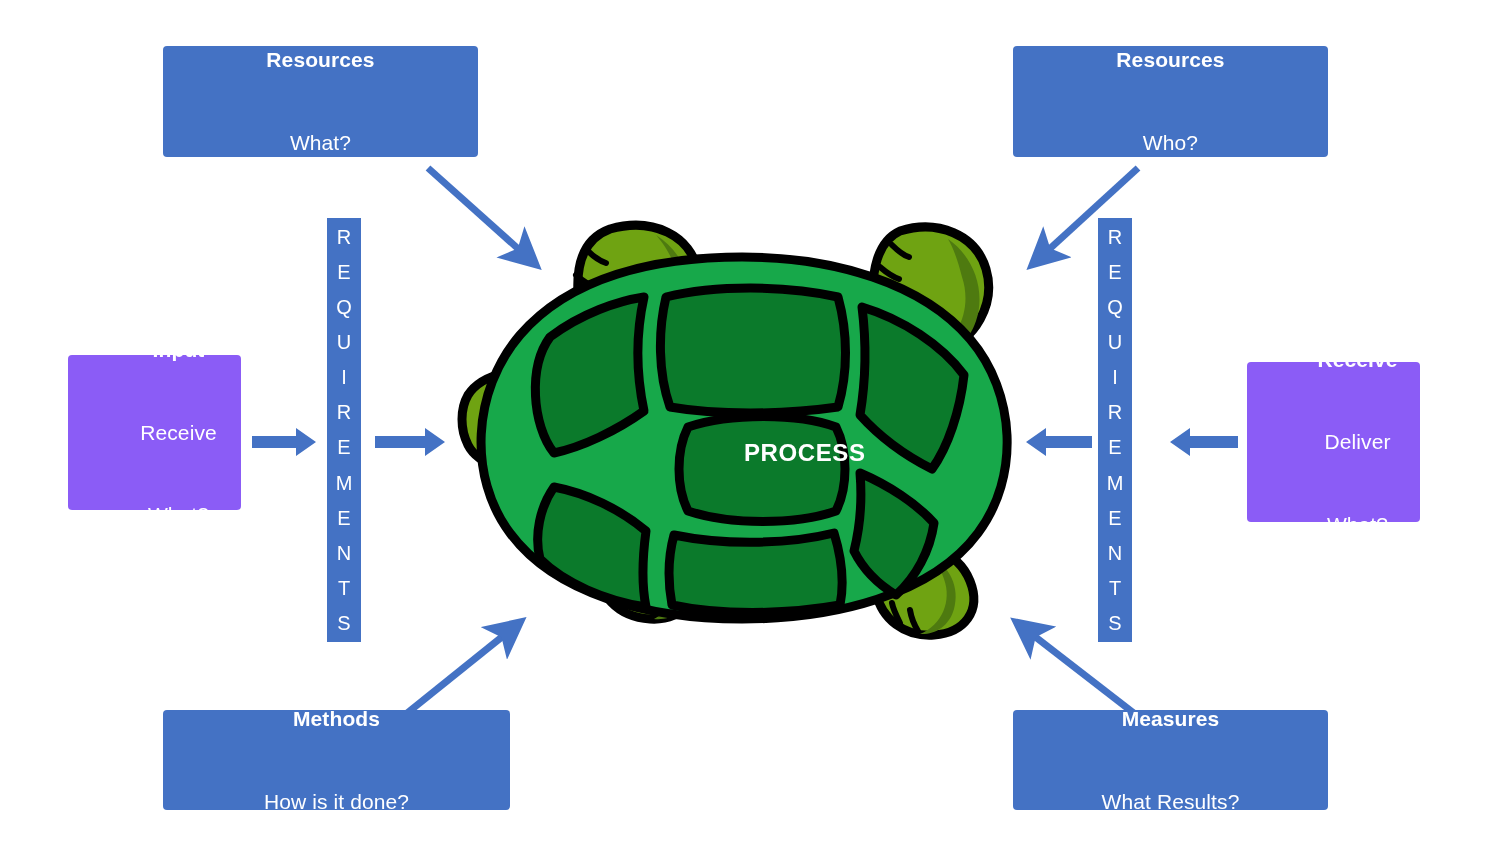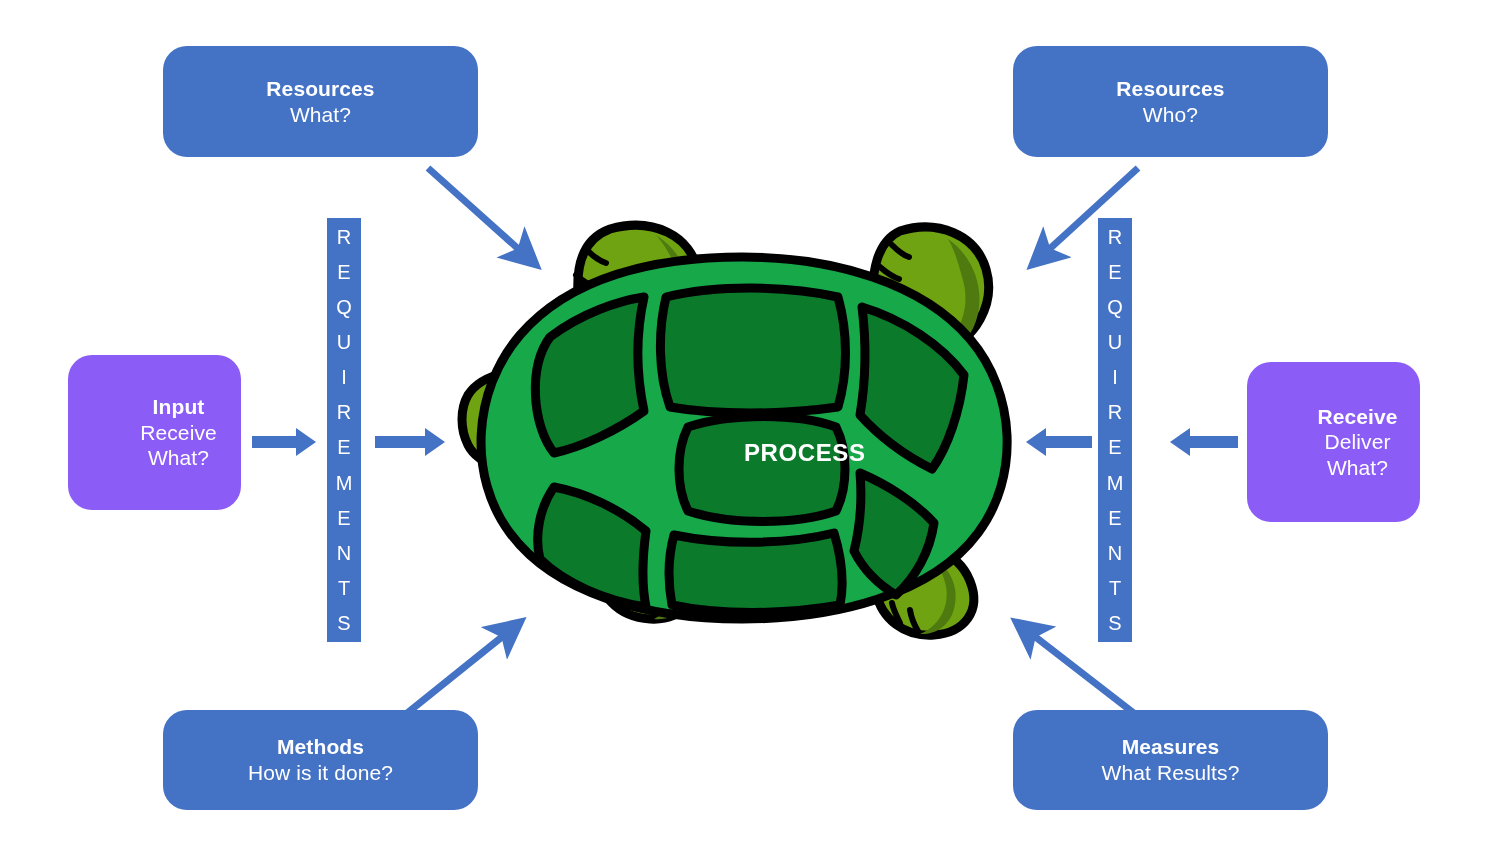--- a/index.html
+++ b/index.html
@@ -14,39 +14,41 @@
     position: relative;
     width: 1500px;
     height: 844px;
     background: #ffffff;
     overflow: hidden;
   }
 
   
   .box {
     position: absolute;
-    border-radius: 24px;
+    border-radius: 4px;
     display: flex;
     flex-direction: column;
     align-items: center;
     justify-content: center;
     color: #ffffff;
     text-align: center;
     line-height: 1.22;
     box-sizing: border-box;
+    gap: 44px;
   }
   .box .ttl {
     font-weight: bold;
     font-size: 21px;
     letter-spacing: .1px;
   }
   .box .sub {
     font-weight: normal;
     font-size: 21px;
     letter-spacing: .1px;
+    margin-top: 13px;
   }
   .box.blue   { background: #4472C4; }
   .box.orange { background: #8b5cf6; padding-left: 48px; }
 
   
   .reqbar {
     position: absolute;
     background: #4472C4;
     display: flex;
     flex-direction: column;
@@ -271,21 +273,21 @@
     <div class="sub">Receive</div>
     <div class="sub">What?</div>
   </div>
 
   <div class="box orange" style="left:1247px; top:362px; width:173px; height:160px;">
     <div class="ttl">Receive</div>
     <div class="sub">Deliver</div>
     <div class="sub">What?</div>
   </div>
 
-  <div class="box blue" style="left:163px; top:710px; width:315px; height:100px;">
+  <div class="box blue" style="left:163px; top:710px; width:347px; height:100px;">
     <div class="ttl">Methods</div>
     <div class="sub">How is it done?</div>
   </div>
 
   <div class="box blue" style="left:1013px; top:710px; width:315px; height:100px;">
     <div class="ttl">Measures</div>
     <div class="sub">What Results?</div>
   </div>
 
 </div>

